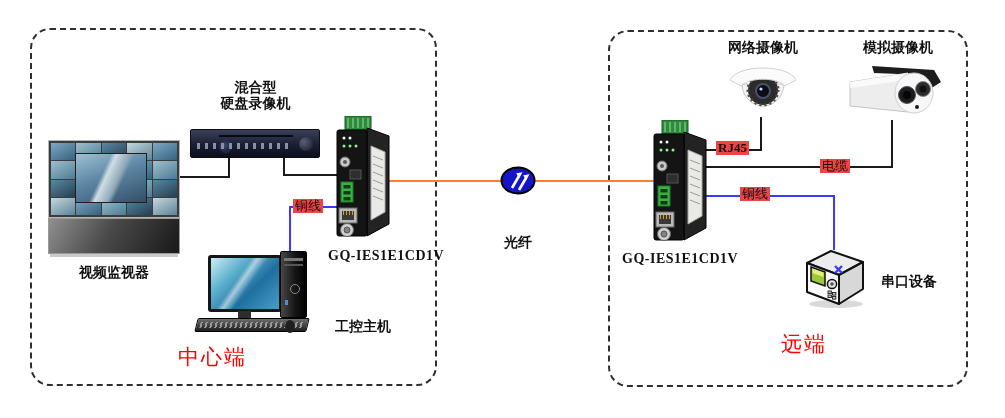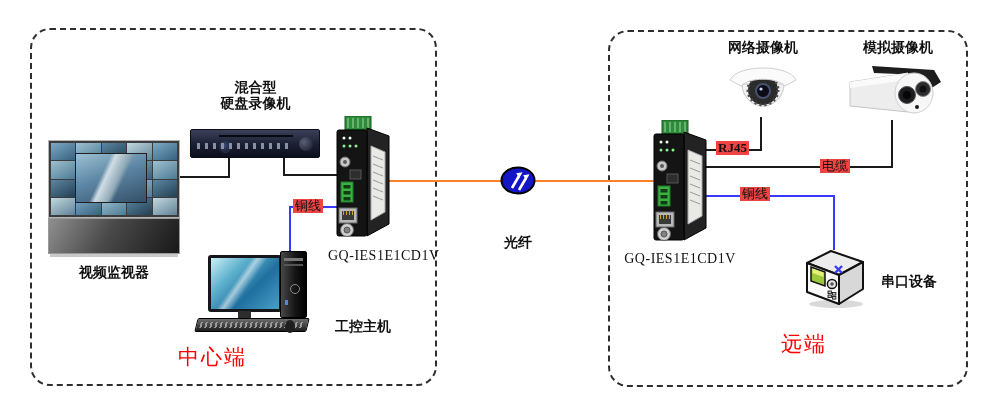--- a/index.html
+++ b/index.html
@@ -10,21 +10,21 @@
   .zone{position:absolute;border:2px dashed #2e2e2e;border-radius:20px;box-sizing:border-box;background:transparent;}
   #zone-center{left:30px;top:28px;width:407px;height:358px;}
   #zone-remote{left:608px;top:30px;width:360px;height:357px;}
   
   .ln{position:absolute;background:#1a1a1a;}
   .ln-blue{background:#3a3aff;}
   .ln-orange{background:#ff7e29;}
   
   .line-label{position:absolute;background:#ef4444;padding:0 2px;font-size:13px;line-height:14px;color:#111;white-space:nowrap;}
   .dev-label{position:absolute;font-size:14px;font-weight:600;color:#111;text-align:center;white-space:nowrap;}
-  .model-label{position:absolute;font-size:14px;font-weight:normal;letter-spacing:.5px;text-align:center;white-space:nowrap;}
+  .model-label{position:absolute;font-size:14px;font-weight:bold;letter-spacing:.5px;text-align:center;white-space:nowrap;}
   .zone-label{position:absolute;font-family:"Liberation Sans","DejaVu Sans",sans-serif;
               font-size:21px;font-weight:normal;color:#fe0000;letter-spacing:2px;text-align:center;white-space:nowrap;}
   .two-line{line-height:16px;}
   
   #videowall{left:48px;top:140px;width:132px;height:118px;}
   #vw-screen{position:absolute;left:0;top:0;width:132px;height:78px;background:#3c3c3c;border:1px solid #b5b5b5;
              box-sizing:border-box;display:grid;grid-template-columns:repeat(5,1fr);grid-template-rows:repeat(4,1fr);
              gap:1px;padding:2px;}
   #vw-screen i{display:block;}
   #vw-screen i:nth-child(4n+1){background:linear-gradient(150deg,#7fa9c4,#35627f);}

